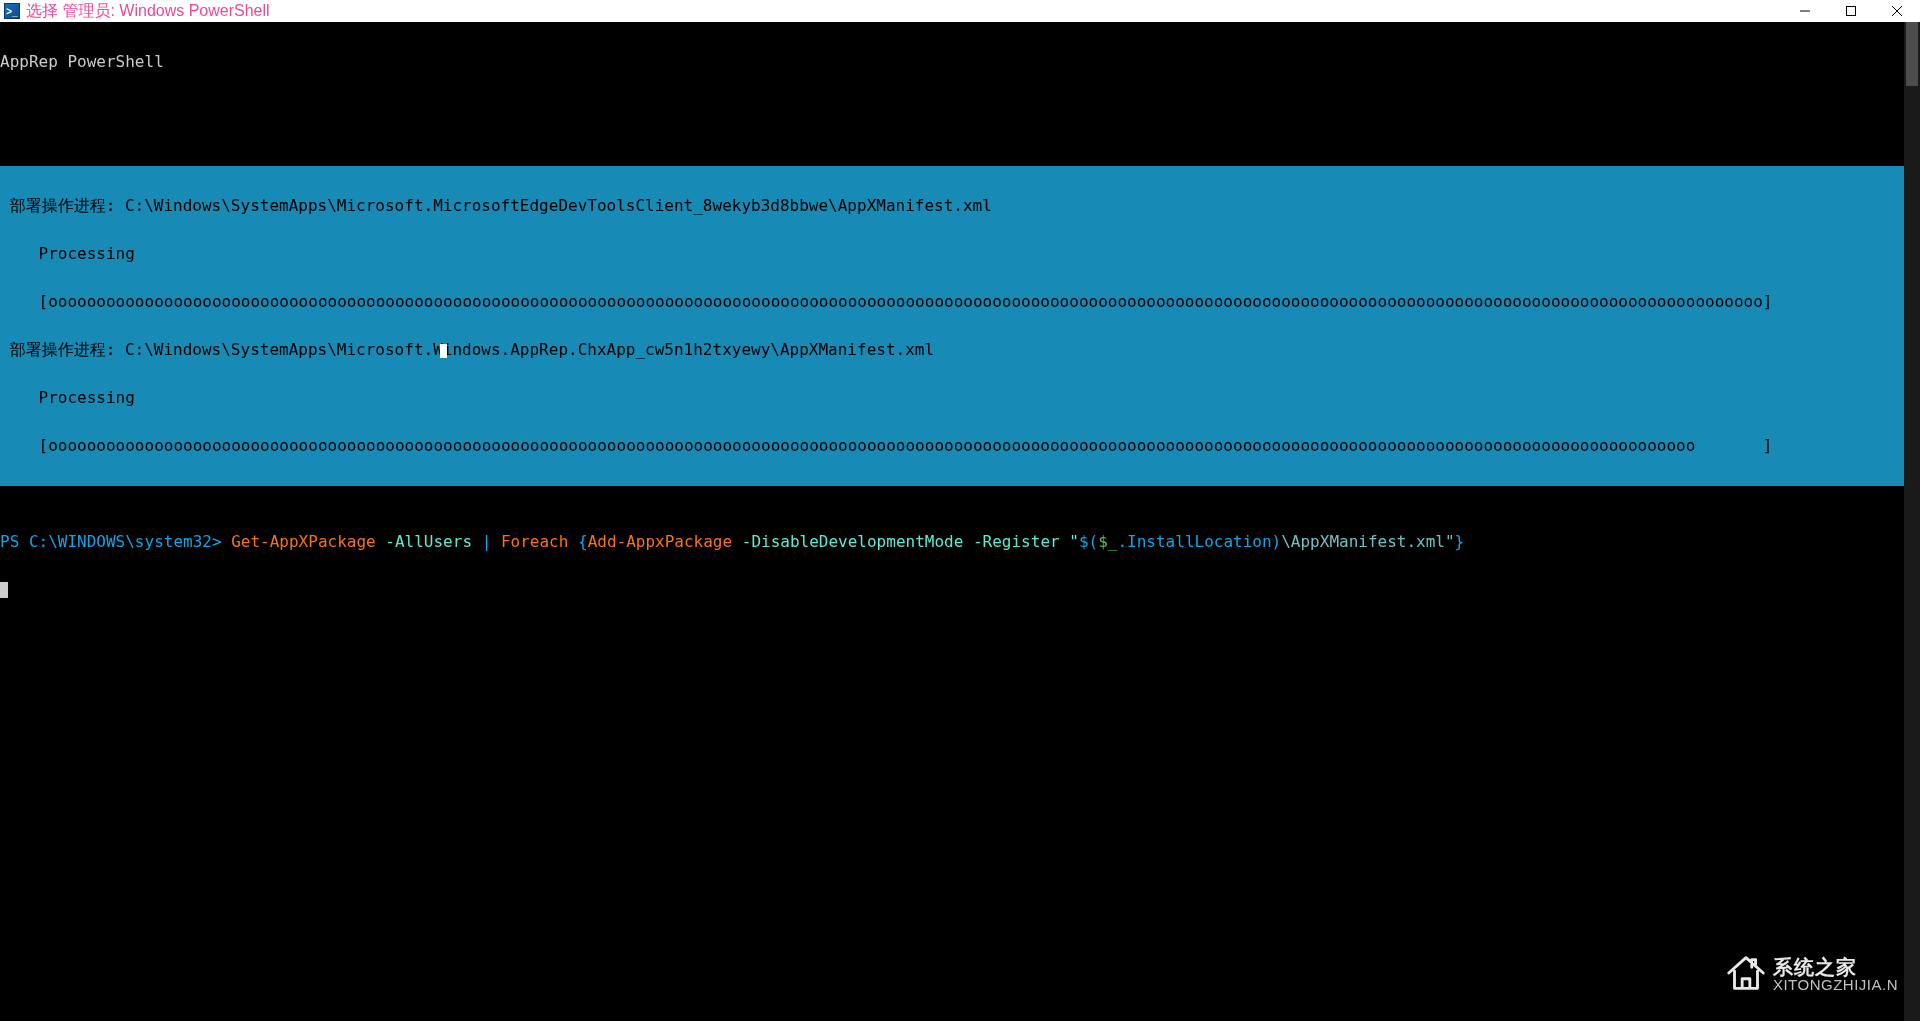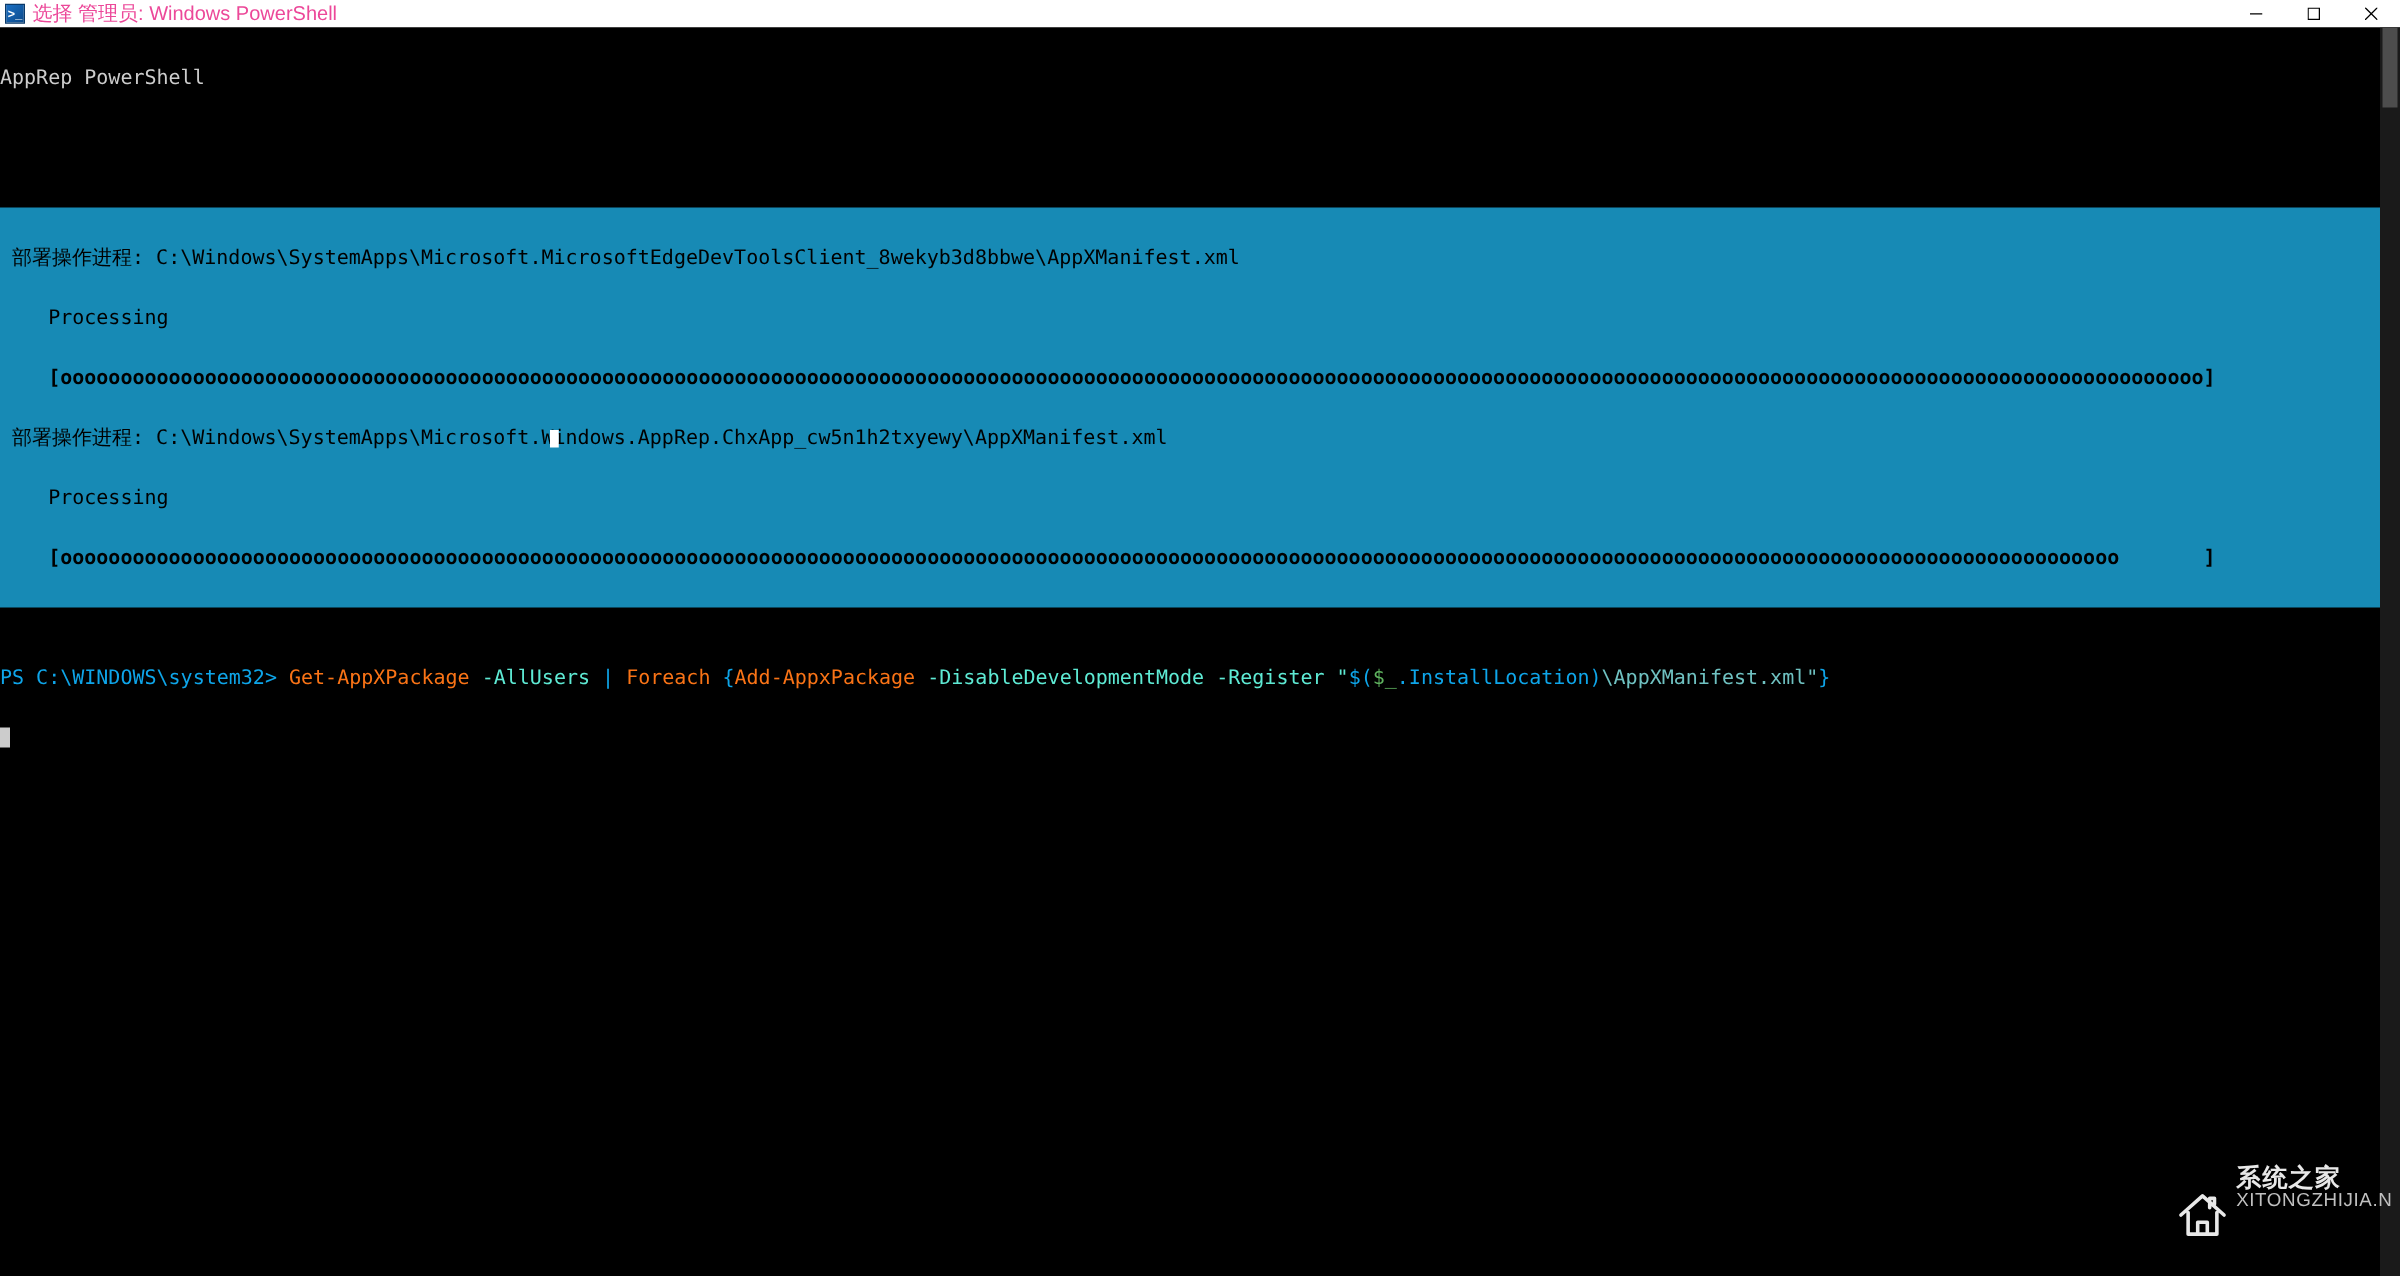--- a/index.html
+++ b/index.html
@@ -13,34 +13,34 @@
   .win-btns { margin-left:auto; display:flex; height:100%; }
   .win-btn { width:46px; height:22px; display:flex; align-items:center; justify-content:center; cursor:pointer; }
   .win-btn svg { width:10px; height:10px; stroke:#000; stroke-width:1; fill:none; }
   
   .term { flex:1; background:#000; padding:0; font-size:16px; line-height:16px; white-space:pre; color:#ccc; position:relative; overflow:hidden; }
   .ln { height:16px; }
   .hdr { color:#ccc; }
   
   .progress { background:#178ab5; color:#000; padding:0; }
   .progress .ln { color:#000; }
-  .bar-o { letter-spacing:0;font-weight:bold; }
+  .bar-o { letter-spacing:0; }
   
   .ps-white { color:#0ea5e9; }
   .ps-yellow { color:#f97316; }
   .ps-gray  { color:#5eead4; }
   .ps-cyan { color:#6fc1c1; }
   .ps-green { color:#5fb35f; }
   .cursor { display:inline-block; width:8px; height:16px; background:#ccc; vertical-align:bottom; }
   .text-cursor { position:absolute; width:7px; height:14px; background:#fff; left:440px; top:322px; }
   
   .scrollbar { position:absolute; right:0; top:0; width:16px; height:100%; background:#1a1a1a; }
   .scrollbar-thumb { position:absolute; left:2px; width:12px; background:#4d4d4d; }
   
-  .watermark { position:absolute; right:6px; bottom:6px; display:flex; gap:4px; color:#e8e8e8; font-family:"Microsoft YaHei",sans-serif; pointer-events:none; }
+  .watermark { position:absolute; right:22px; bottom:6px; display:flex; align-items:center; gap:4px; color:#e8e8e8; font-family:"Microsoft YaHei",sans-serif; pointer-events:none; }
   .wm-icon svg { width:46px; height:46px; stroke:#e8e8e8; stroke-width:3; fill:none; }
   .wm-text { display:flex; flex-direction:column; line-height:1; }
   .wm-cn { font-size:20px; font-weight:bold; letter-spacing:1px; }
   .wm-en { font-size:15px; letter-spacing:0.5px; color:#c0c0c0; }
 </style>
 </head>
 <body>
 
 <div class="window">
 

